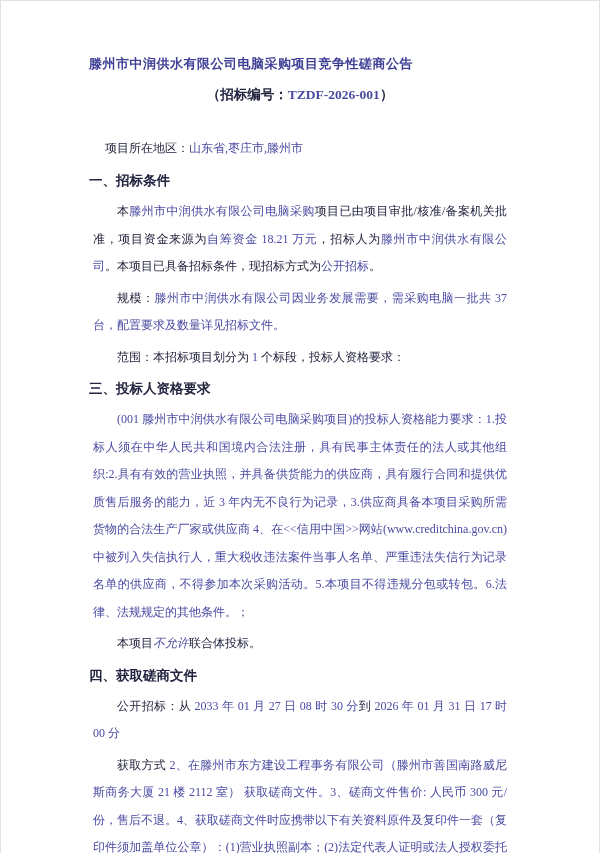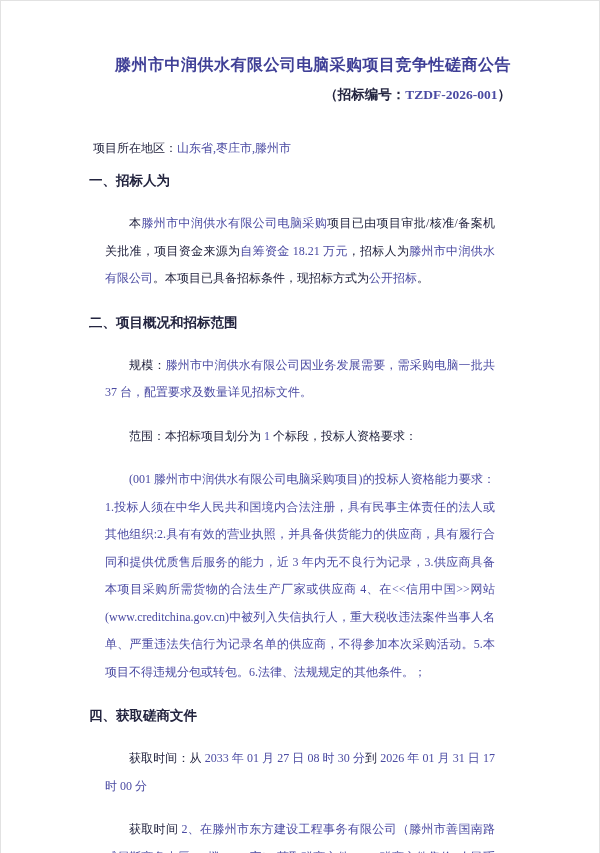--- a/index.html
+++ b/index.html
@@ -12,69 +12,71 @@
   .page{
     box-sizing:border-box;
     width:600px;
     min-height:853px;
     background:#ffffff;
     border:1px solid #e2e2e2;
     padding:54px 88px 30px 88px;
     color:var(--dark);
   }
   .title{
-    font-size:16px;
+    font-size:13px;
     font-weight:bold;
-    text-align:right;
+    text-align:left;
     color:var(--title);
     margin:0 0 10px 0;
     line-height:20px;
     letter-spacing:0.5px;
+    font-family:Liberation Mono, monospace;
   }
   .subtitle{
     font-size:13.5px;
     font-weight:bold;
-    text-align:right;
+    text-align:center;
     margin:0 0 32px 0;
     line-height:20px;
   }
   .location{
     font-size:12px;
-    margin:0 0 8px 4px;
+    margin:0 0 8px 16px;
     line-height:22px;
   }
   .sec-heading{
     font-size:13.5px;
     font-weight:bold;
     color:var(--dark);
     margin:3px 0 0 0;
     line-height:27px;
   }
   .para{
     font-size:12px;
     line-height:27.5px;
-    margin:16px;
+    margin:4px;
     text-indent:2em;
     text-align:justify;
   }
   .seg-dark{color:var(--dark);}
   .seg-blue{color:var(--blue);}
   .italic{font-style:italic;}
 </style>
 </head>
 <body>
 
 <div class="page">
   <h1 class="title">滕州市中润供水有限公司电脑采购项目竞争性磋商公告</h1>
   <div class="subtitle"><span class="seg-dark">（招标编号：</span><span class="seg-blue">TZDF-2026-001</span><span class="seg-dark">）</span></div>
   <p class="location"><span class="seg-dark">项目所在地区：</span><span class="seg-blue">山东省,枣庄市,滕州市</span></p>
   <div id="sections-root">
-      <h3 class="sec-heading">一、招标人为</h3>
+      <h3 class="sec-heading">一、招标条件</h3>
       <p class="para"><span class="seg-dark">本</span><span class="seg-blue">滕州市中润供水有限公司电脑采购</span><span class="seg-dark">项目已由项目审批/核准/备案机关批准，项目资金来源为</span><span class="seg-blue">自筹资金 18.21 万元</span><span class="seg-dark">，招标人为</span><span class="seg-blue">滕州市中润供水有限公司</span><span class="seg-dark">。本项目已具备招标条件，现招标方式为</span><span class="seg-blue">公开招标</span><span class="seg-dark">。</span></p>
-      <h3 class="sec-heading">二、项目概况和招标范围</h3>
       <p class="para"><span class="seg-dark">规模：</span><span class="seg-blue">滕州市中润供水有限公司因业务发展需要，需采购电脑一批共 37 台，配置要求及数量详见招标文件。</span></p>
       <p class="para"><span class="seg-dark">范围：本招标项目划分为 </span><span class="seg-blue">1</span><span class="seg-dark"> 个标段，投标人资格要求：</span></p>
+      <h3 class="sec-heading">三、投标人资格要求</h3>
       <p class="para"><span class="seg-blue">(001 滕州市中润供水有限公司电脑采购项目)的投标人资格能力要求：1.投标人须在中华人民共和国境内合法注册，具有民事主体责任的法人或其他组织:2.具有有效的营业执照，并具备供货能力的供应商，具有履行合同和提供优质售后服务的能力，近 3 年内无不良行为记录，3.供应商具备本项目采购所需货物的合法生产厂家或供应商 4、在&lt;&lt;信用中国&gt;&gt;网站(www.creditchina.gov.cn)中被列入失信执行人，重大税收违法案件当事人名单、严重违法失信行为记录名单的供应商，不得参加本次采购活动。5.本项目不得违规分包或转包。6.法律、法规规定的其他条件。；</span></p>
+      <p class="para"><span class="seg-dark">本项目</span><span class="seg-blue italic">不允许</span><span class="seg-dark">联合体投标。</span></p>
       <h3 class="sec-heading">四、获取磋商文件</h3>
-      <p class="para"><span class="seg-dark">获取时间：从 </span><span class="seg-blue">2033 年 01 月 27 日  08 时 30 分</span><span class="seg-dark">到 </span><span class="seg-blue">2026 年 01 月 31 日  17 时 00 分</span></p>
-      <p class="para"><span class="seg-dark">获取时间 </span><span class="seg-blue">2、在滕州市东方建设工程事务有限公司（滕州市善国南路威尼斯商务大厦 21 楼 2112 室） 获取磋商文件。3、磋商文件售价: 人民币 300 元/份，售后不退。4、获取磋商文件时应携带以下有关资料原件及复印件一套（复印件须加盖单位公章）：(1)营业执照副本；(2)法定代表人证明或法人授权委托书及相应人员的身份证；(3)供应商信用信息查询结果，查询时间应为公告发布之日起至投标截止时间前: 信用中国(www.creditchina.gov.cn)</span></p>
+      <p class="para"><span class="seg-dark">公开招标：从 </span><span class="seg-blue">2033 年 01 月 27 日  08 时 30 分</span><span class="seg-dark">到 </span><span class="seg-blue">2026 年 01 月 31 日  17 时 00 分</span></p>
+      <p class="para"><span class="seg-dark">获取方式 </span><span class="seg-blue">2、在滕州市东方建设工程事务有限公司（滕州市善国南路威尼斯商务大厦 21 楼 2112 室） 获取磋商文件。3、磋商文件售价: 人民币 300 元/份，售后不退。4、获取磋商文件时应携带以下有关资料原件及复印件一套（复印件须加盖单位公章）：(1)营业执照副本；(2)法定代表人证明或法人授权委托书及相应人员的身份证；(3)供应商信用信息查询结果，查询时间应为公告发布之日起至投标截止时间前: 信用中国(www.creditchina.gov.cn)</span></p>
     </div>
 </div>
 
 </body></html>

